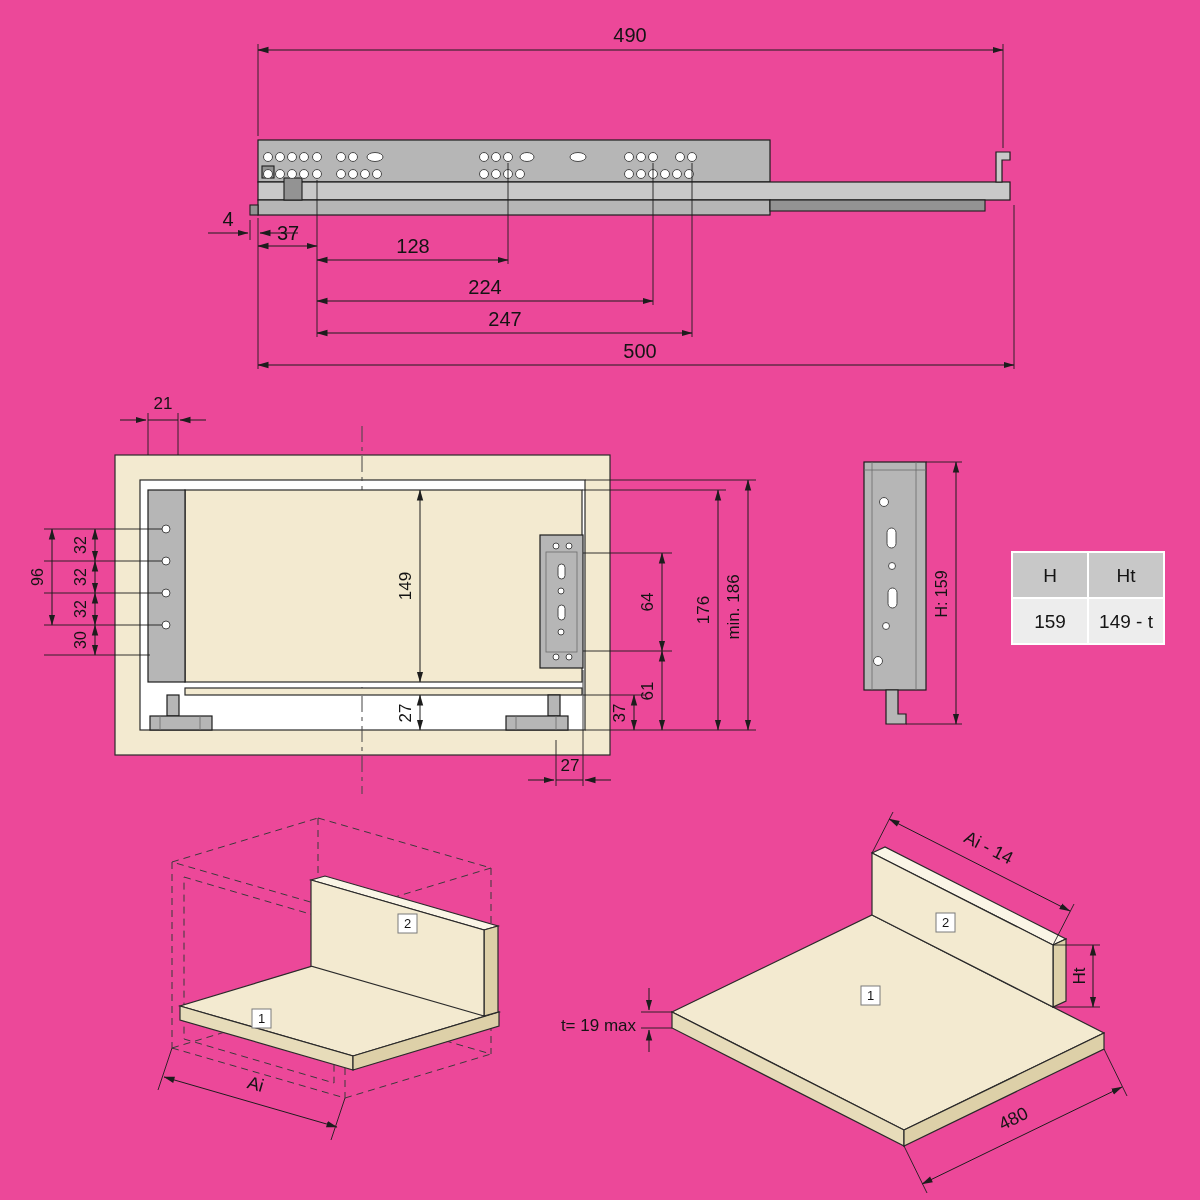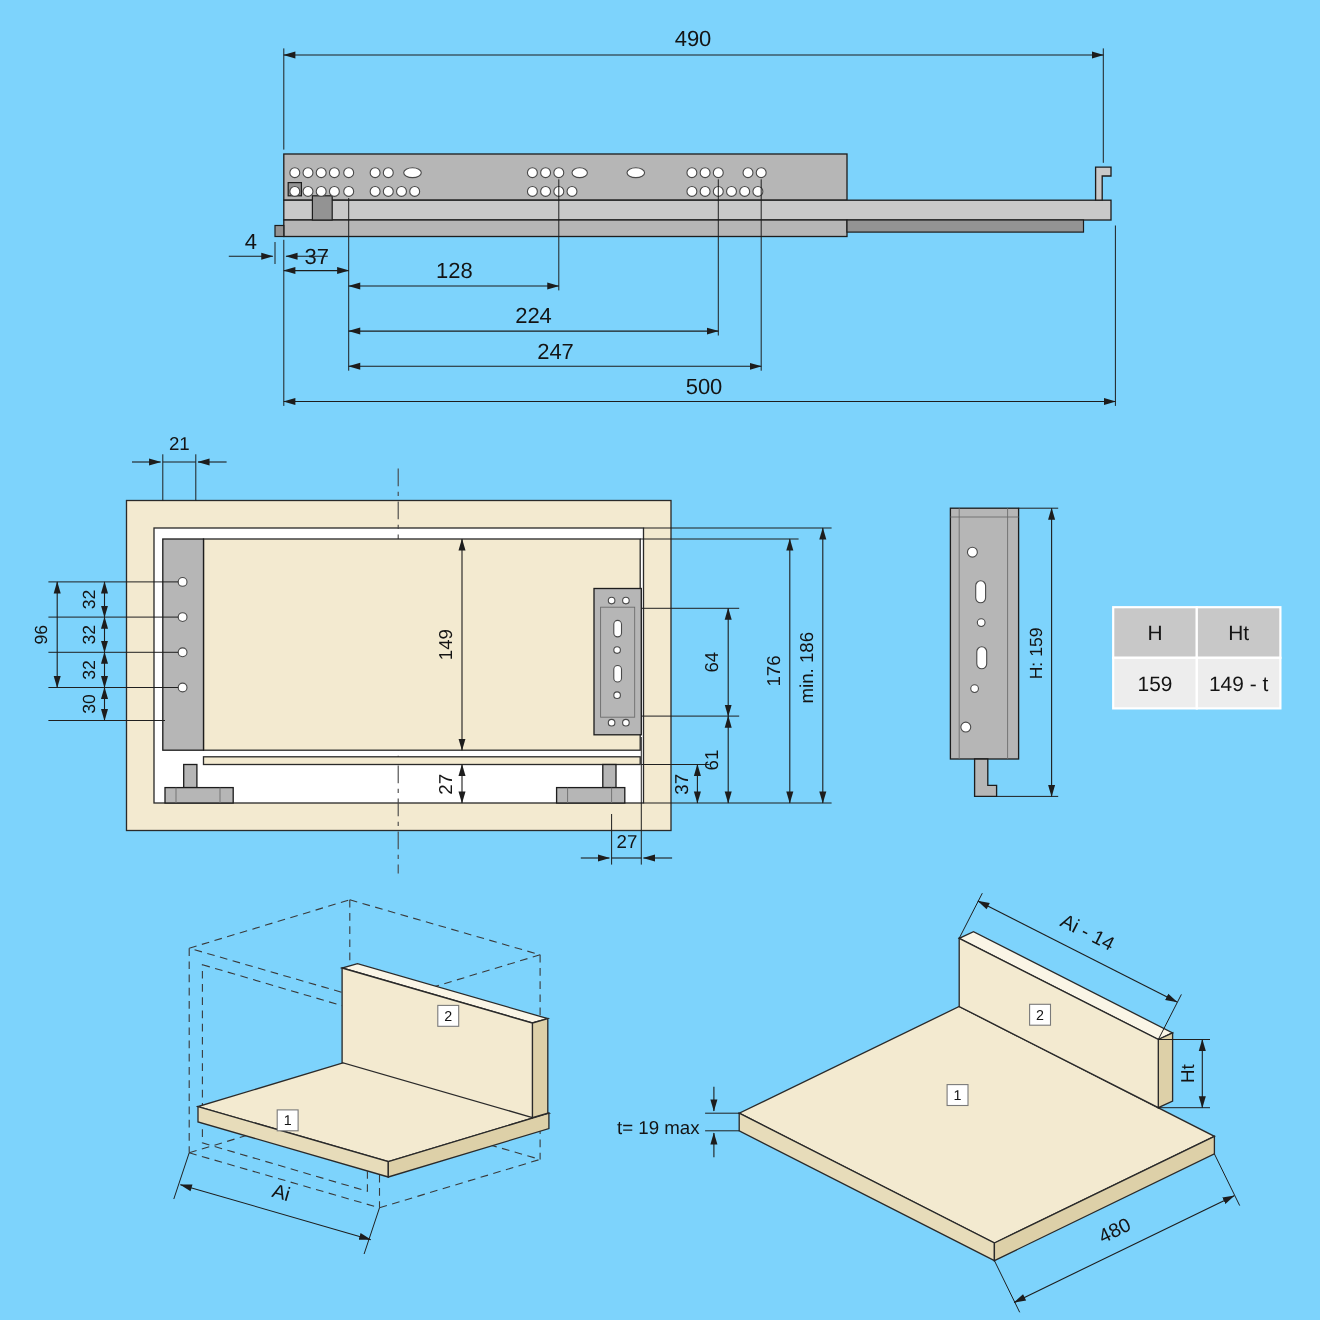--- a/index.html
+++ b/index.html
@@ -1,16 +1,16 @@
 <!DOCTYPE html>
 <html><head>
 <meta charset="utf-8">
 <style>
   html,body{margin:0;padding:0;background:#fff;}
-  .page{width:1200px;height:1200px;background:#7dd3fc;position:relative;overflow:hidden;}
+  .page{width:1200px;height:1200px;background:#ec4899;position:relative;overflow:hidden;}
   svg{display:block;}
   text{font-family:"Liberation Sans", sans-serif; fill:#141414;}
   .t20{font-size:20px;} .t17{font-size:17px;} .t16{font-size:16px;} .t18{font-size:18px;}
   .t13{font-size:13px;} .t19{font-size:19px;}
   .mid{text-anchor:middle;}
   .end{text-anchor:end;}
   .metal{fill:#b6b6b6;stroke:#1d1d1d;stroke-width:1.2;}
   .metal-l{fill:#c9c9c9;stroke:#1d1d1d;stroke-width:1.2;}
   .metal-d{fill:#939393;stroke:#1d1d1d;stroke-width:1.1;}
   .wood{fill:#f3ead0;stroke:#2a2a2a;stroke-width:1.2;}

